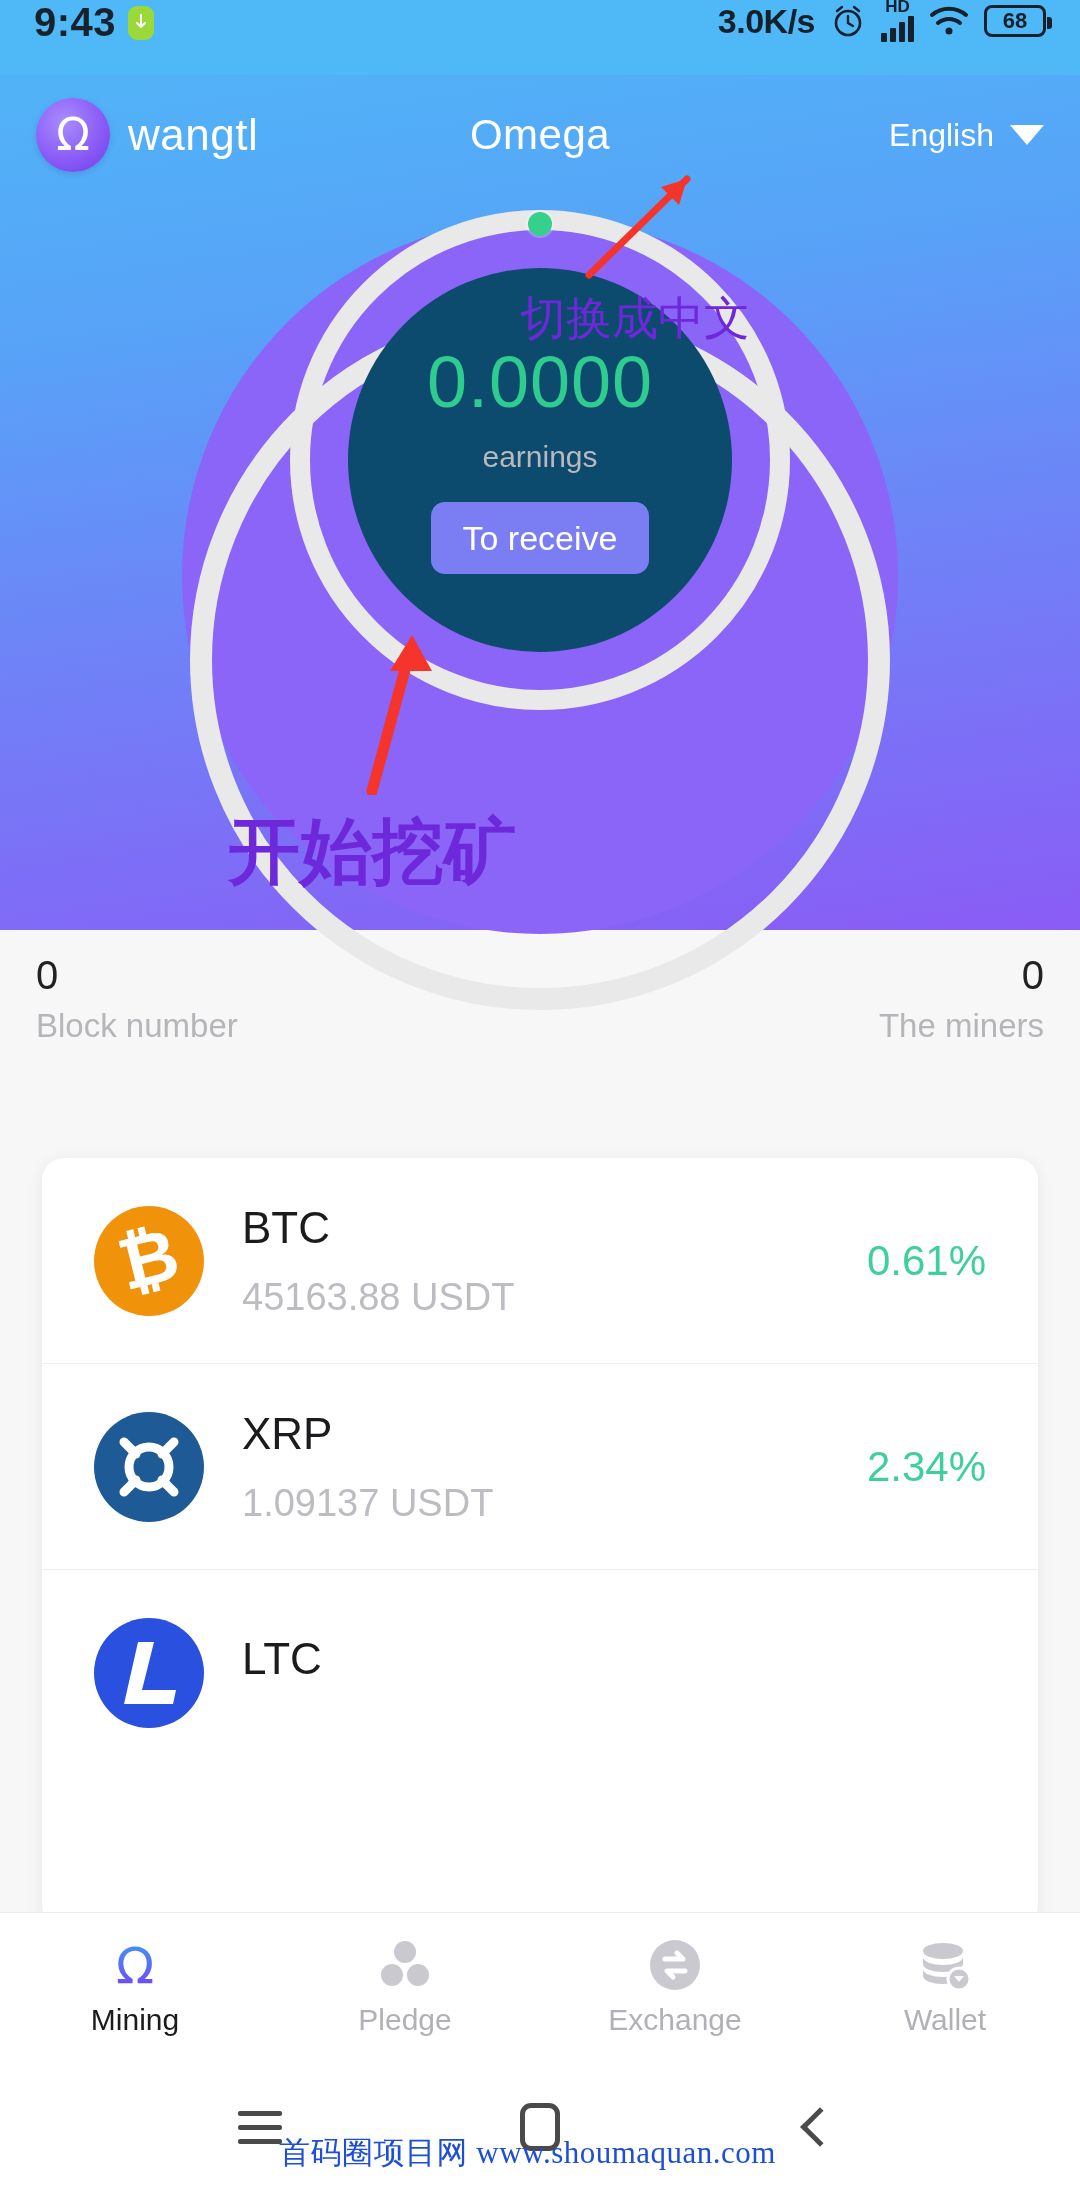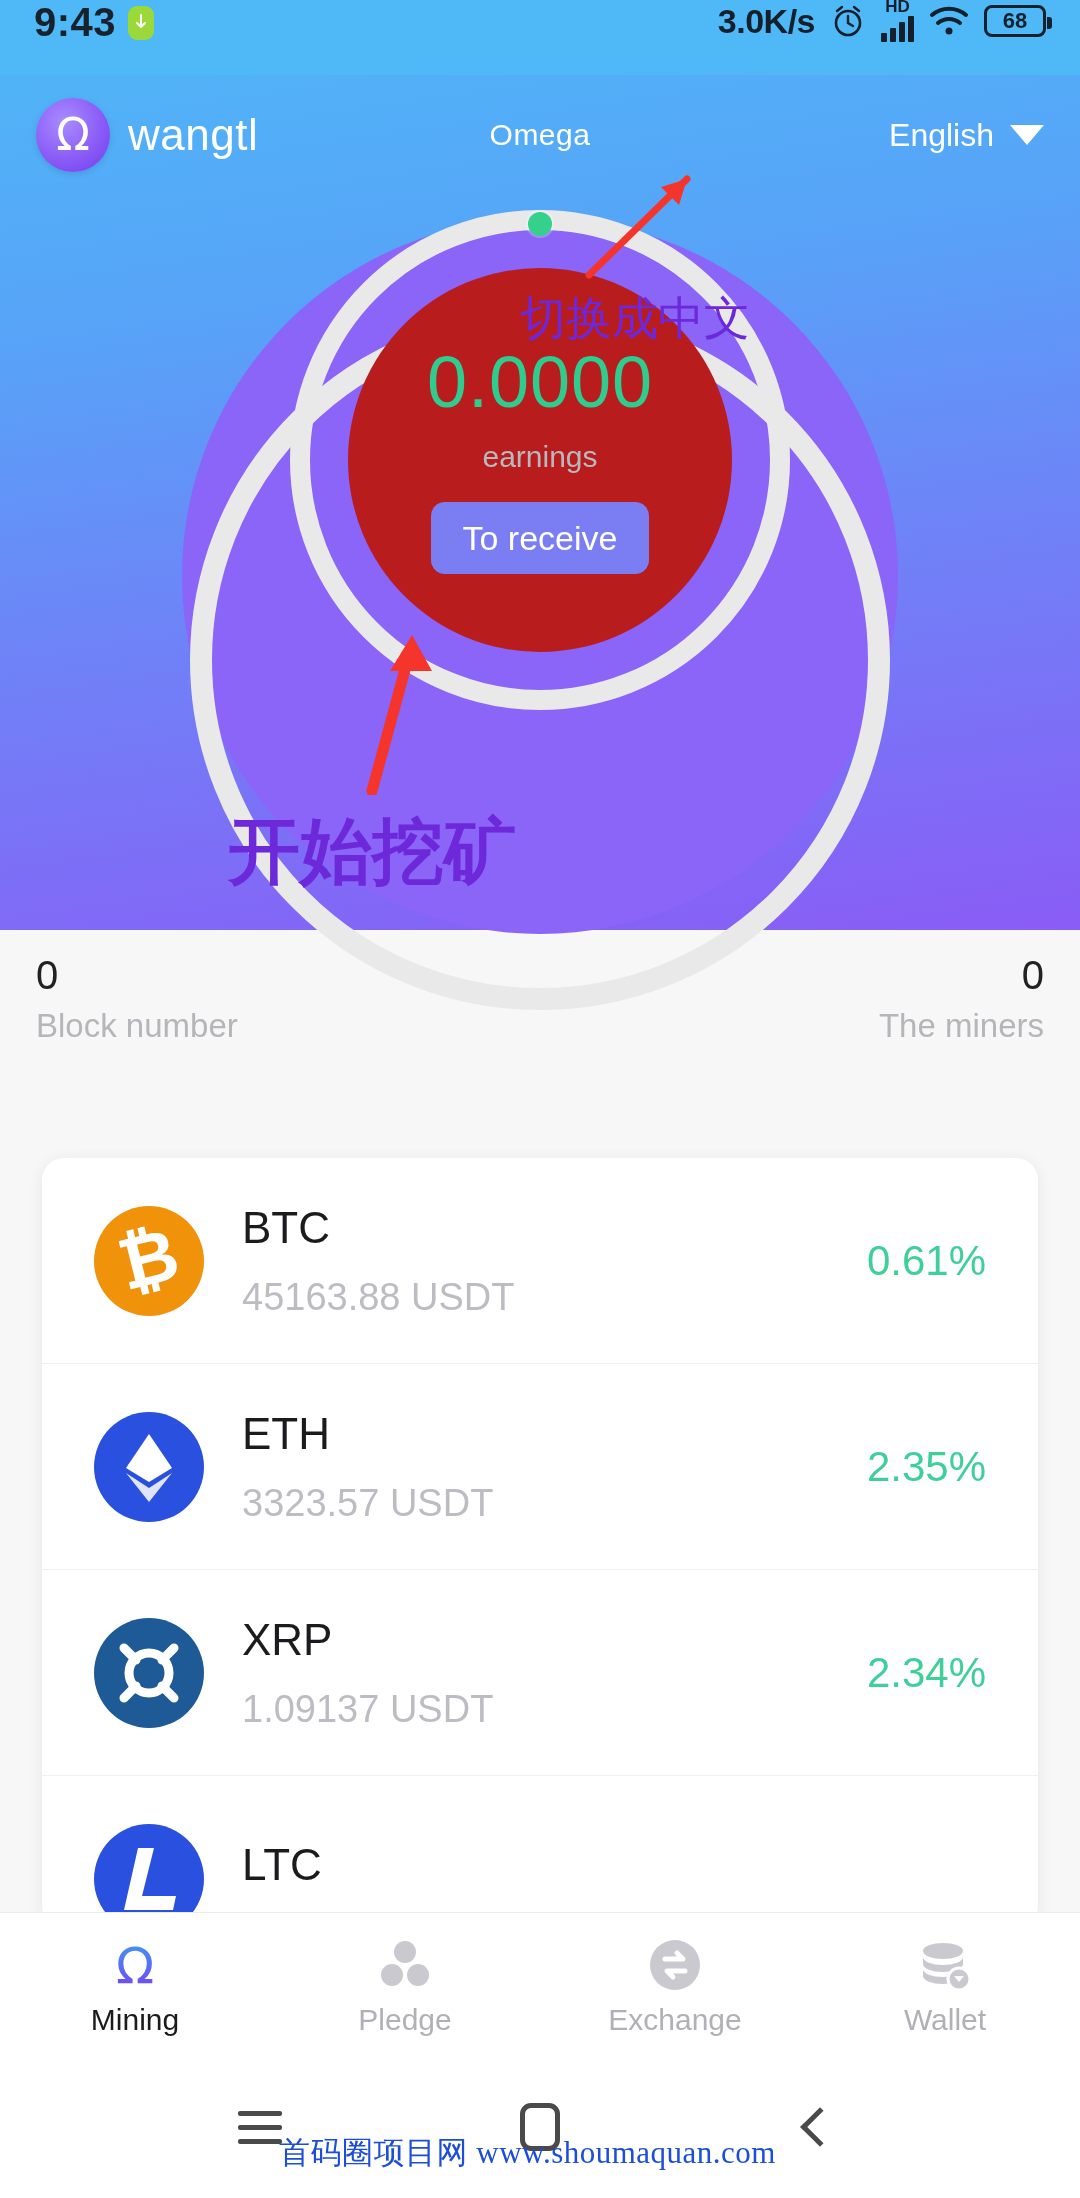--- a/index.html
+++ b/index.html
@@ -74,21 +74,21 @@
   }
   .brand{ display:flex; align-items:center; gap:18px; width:330px;}
   .avatar{
     width:74px;height:74px;border-radius:50%;
     background:radial-gradient(circle at 38% 32%,#a98cff 0%,#8b5cf6 55%,#6d3cf0 100%);
     display:flex;align-items:center;justify-content:center;
     box-shadow:0 2px 6px rgba(0,0,0,.12);
   }
   .avatar span{ font-size:44px;color:#fff;line-height:1;font-family:"DejaVu Sans",sans-serif;}
   .uname{ font-size:44px;color:#fff;letter-spacing:.5px;}
-  .apptitle{ flex:1;text-align:center;font-size:30px;color:#fff;letter-spacing:.5px;}
+  .apptitle{ flex:1;text-align:center;font-size:42px;color:#fff;letter-spacing:.5px;}
   .lang{ width:330px;display:flex;align-items:center;justify-content:flex-end;gap:16px;}
   .lang-txt{ font-size:32px;color:#fff;}
   .caret{ width:0;height:0;border-left:17px solid transparent;border-right:17px solid transparent;border-top:20px solid #fff;}
 
   
   .ringwrap{
     position:absolute; top:210px; left:50%; transform:translateX(-50%);
     width:500px;height:500px; z-index:10;
   }
   .ring-outer{
@@ -96,21 +96,21 @@
     border:20px solid #e9e9e9;
     box-sizing:border-box;
   }
   .ring-dot{
     position:absolute; top:2px; left:50%; transform:translate(-50%,0);
     width:24px;height:24px;border-radius:50%;background:#35d08b;
     box-shadow:0 0 0 2px rgba(255,255,255,.25);
   }
   .ring-inner{
     position:absolute; top:58px; left:58px; width:384px;height:384px;
-    border-radius:50%; background:#b91c1c;
+    border-radius:50%; background:#0c4a6e;
     display:flex;flex-direction:column;align-items:center;justify-content:center;
     gap:0;
   }
   .earn-val{ font-size:72px;color:#2ecc8f;line-height:1;letter-spacing:1px;}
   .earn-lbl{ font-size:30px;color:#b9b9bd;margin-top:22px;}
   .receive-btn{
     margin-top:28px;
     background:#7b7ef3;color:#fff;font-size:34px;
     padding:19px 32px;border-radius:14px;border:none;
     font-family:"Liberation Sans",sans-serif;
@@ -282,33 +282,20 @@
         <text x="55" y="78" text-anchor="middle" font-size="72" font-family="DejaVu Sans, sans-serif" font-weight="bold" fill="#fff" transform="rotate(-14 55 55)">₿</text>
       </svg>
     </div>
     <div class="coin-meta">
       <div class="coin-sym">BTC</div>
       <div class="coin-price">45163.88 USDT</div>
     </div>
     <div class="coin-pct">0.61%</div>
   </div>
 
-  <div class="coinrow">
-    <div class="coin-ico" style="background:#2a50e0">
-      <svg width="110" height="110" viewBox="0 0 110 110">
-        <path d="M55 22 L78 56 L55 70 L32 56 Z" fill="#fff"></path>
-        <path d="M55 76 L78 61 L55 90 L32 61 Z" fill="#fff" opacity=".85"></path>
-      </svg>
-    </div>
-    <div class="coin-meta">
-      <div class="coin-sym">ETH</div>
-      <div class="coin-price">3323.57 USDT</div>
-    </div>
-    <div class="coin-pct">2.35%</div>
-  </div>
 
   <div class="coinrow">
     <div class="coin-ico" style="background:#1d5a96">
       <svg width="110" height="110" viewBox="0 0 110 110">
         <circle cx="55" cy="55" r="20" fill="none" stroke="#fff" stroke-width="9"></circle>
         <path d="M30 30 L42 42 M80 30 L68 42 M30 80 L42 68 M80 80 L68 68" stroke="#fff" stroke-width="9" stroke-linecap="round"></path>
       </svg>
     </div>
     <div class="coin-meta">
       <div class="coin-sym">XRP</div>

